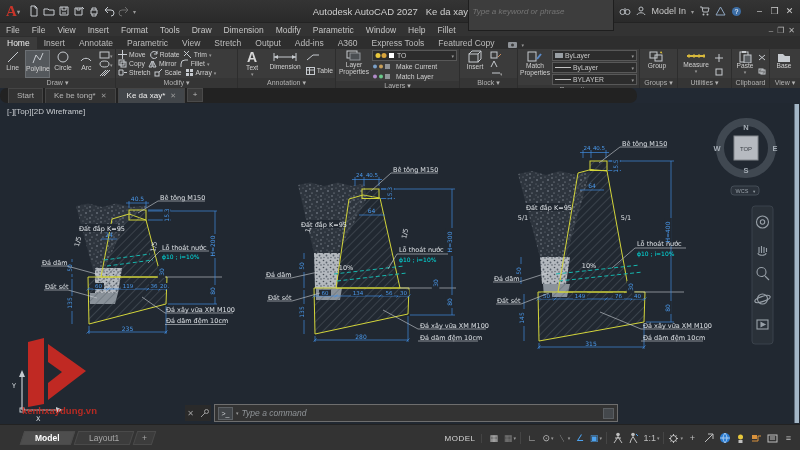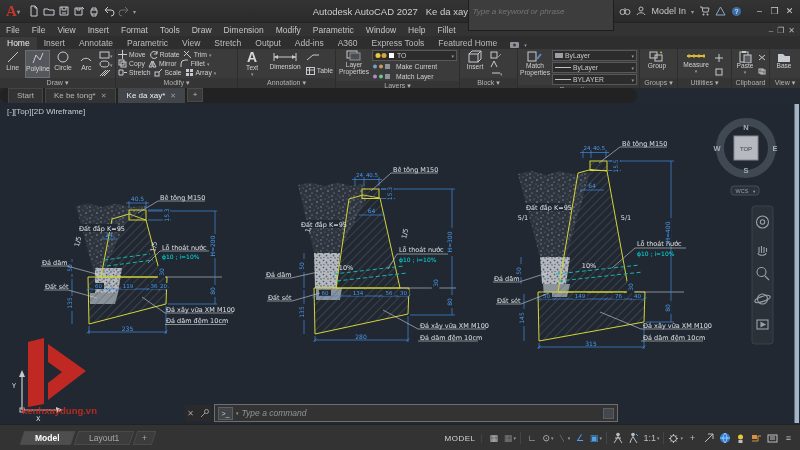--- a/index.html
+++ b/index.html
@@ -200,21 +200,21 @@
     <span class="rtab act">Home</span>
     <span class="rtab">Insert</span>
     <span class="rtab">Annotate</span>
     <span class="rtab">Parametric</span>
     <span class="rtab">View</span>
     <span class="rtab">Stretch</span>
     <span class="rtab">Output</span>
     <span class="rtab">Add-ins</span>
     <span class="rtab">A360</span>
     <span class="rtab">Express Tools</span>
-    <span class="rtab">Featured Home</span>
+    <span class="rtab">Featured Copy</span>
     <span class="rcam">
         <svg width="12" height="8">
           <rect x="0" y="1" width="9" height="6" rx="1" fill="#8f9398"></rect>
           <circle cx="4.5" cy="4" r="1.5" fill="#3b3b3b"></circle>
         </svg>
         <span style="font-size:5px;color:#999;">▾</span>
       </span>
   </div>
 
   <div class="ribbon">

